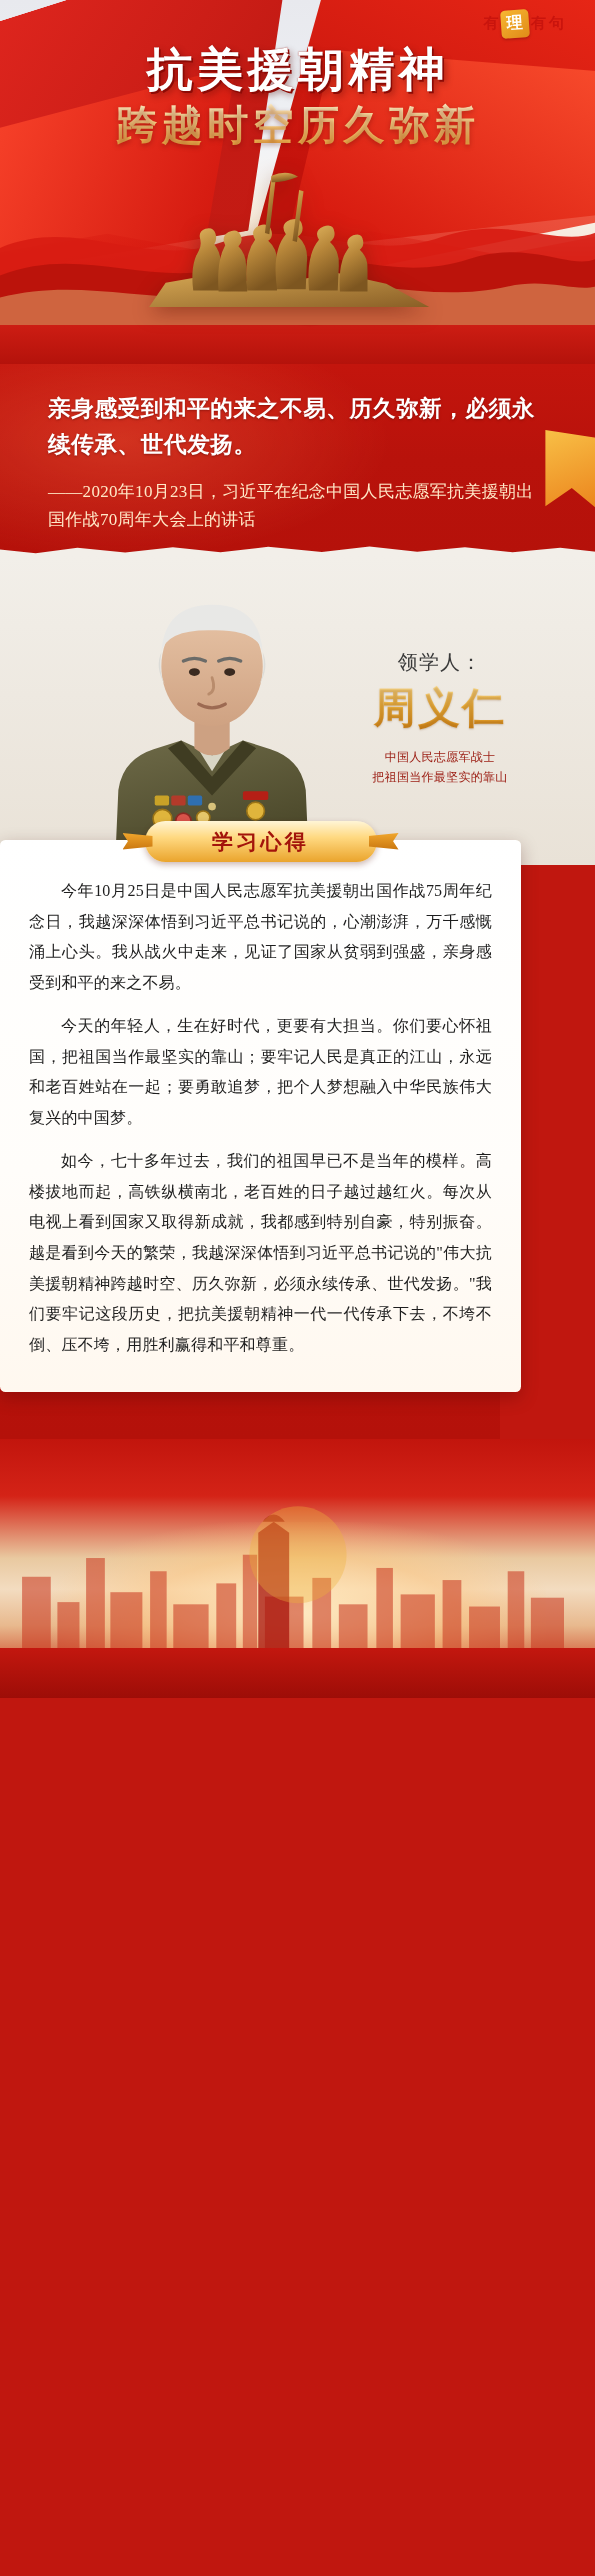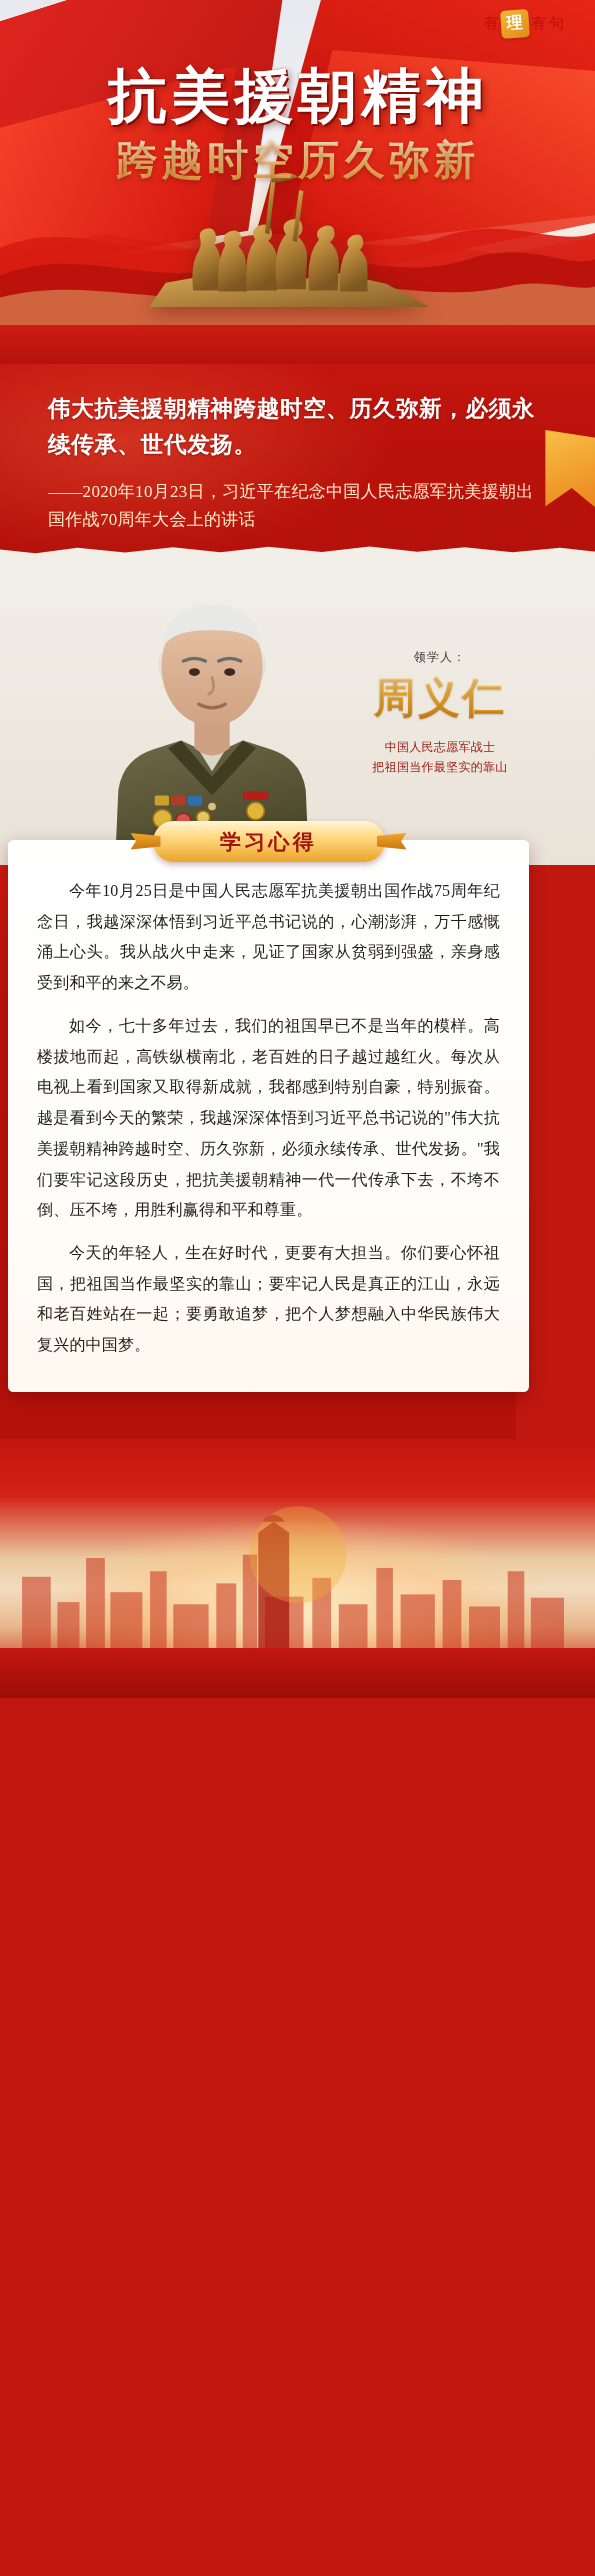--- a/index.html
+++ b/index.html
@@ -122,27 +122,26 @@
   }
   .hero-title .line1,
   .hero-title .line2 {
     font-family: "Liberation Serif", "DejaVu Serif", serif;
     font-weight: bold;
     letter-spacing: 4.4px;
     line-height: 1.22;
     color: #fff7e8;
   }
   .hero-title .line1 {
-    font-size: 59px;
+    font-size: 46px;
     color: #ffffff;
     text-shadow:
       0 0 1.1px #8d0b06,
       1.7px 2.2px 0 #8d0b06,
       3.3px 4.4px 7.7px rgba(80,6,2,.45);
-    margin-top: 19px;
   }
   .hero-title .line2 {
     font-size: 41px;
     margin-top: 2px;
     background: linear-gradient(180deg, #fff4cf 0%, #ffd98a 45%, #f0a93a 100%);
     -webkit-background-clip: text;
     background-clip: text;
     color: transparent;
     text-shadow: 0 2.2px 5.5px rgba(90,10,3,.35);
   }
@@ -220,21 +219,21 @@
     left: 93px; top: 13.2px;
     width: 237px; height: 296px;
   }
   .leader-label {
     position: absolute;
     right: 65px; top: 93px;
     text-align: center;
     width: 182px;
   }
   .leader-label .lead-role {
-    font-size: 12px;
+    font-size: 20px;
     color: #3a3a3a;
     letter-spacing: 1.1px;
     font-family: Liberation Serif, serif;
   }
   .leader-label .lead-name {
     margin-top: 4.4px;
     font-size: 42px;
     font-weight: bold;
     letter-spacing: 2.2px;
     font-family: "Liberation Serif", "DejaVu Serif", serif;
@@ -251,21 +250,21 @@
     color: #9a1a10;
     font-family: "Liberation Serif", "DejaVu Serif", serif;
     letter-spacing: 0.3px;
   }
 
   
   .article-section {
     position: relative;
     width: 500px;
     background: linear-gradient(180deg, #cf1a10 0%, #c0150d 14%, #b9120b 70%, #b4110a 100%);
-    padding: 0 8px 22px;
+    padding: 0 0 22px;
   }
   .card {
     position: relative;
     width: 521px;
     margin: 0 auto;
     background: linear-gradient(180deg, #ffffff 0%, #fffdfa 60%, #fff8ef 100%);
     border-radius: 5.5px;
     box-shadow: 0 5.5px 16.5px rgba(60,4,2,.28);
     padding: 36px 29px 31px;
     box-sizing: border-box;
@@ -406,21 +405,21 @@
     </svg>
 
     <div class="hero-wave-white"></div>
     <div class="hero-ribbon"></div>
     <div class="hero-ribbon2"></div>
   </section>
 
   <section class="quote-section">
     <div class="ribbon-deco"></div>
     <div class="quote-inner">
-      <div class="quote-text">伟大抗美援朝精神跨越时空、历久弥新，必须永续传承、世代发扬。</div>
+      <div class="quote-text">亲身感受到和平的来之不易、历久弥新，必须永续传承、世代发扬。</div>
       <div class="quote-source">——2020年10月23日，习近平在纪念中国人民志愿军抗美援朝出国作战70周年大会上的讲话</div>
     </div>
     <div class="quote-torn"></div>
   </section>
 
   <section class="portrait-section">
     <div class="portrait-wrap">
       <svg viewBox="0 0 430 536" width="237" height="296" preserveAspectRatio="xMidYMax meet">
         <defs>
           <linearGradient id="uniform" x1="0" y1="0" x2="0.4" y2="1">
@@ -481,22 +480,22 @@
     </div>
   </section>
 
   <section class="article-section">
     <div class="card">
       <div class="card-title-badge">
         <span>学习心得</span>
       </div>
       <div class="article-body">
         <p>今年10月25日是中国人民志愿军抗美援朝出国作战75周年纪念日，我越深深体悟到习近平总书记说的，心潮澎湃，万千感慨涌上心头。我从战火中走来，见证了国家从贫弱到强盛，亲身感受到和平的来之不易。</p>
+        <p>今天的年轻人，生在好时代，更要有大担当。你们要心怀祖国，把祖国当作最坚实的靠山；要牢记人民是真正的江山，永远和老百姓站在一起；要勇敢追梦，把个人梦想融入中华民族伟大复兴的中国梦。</p>
         <p>如今，七十多年过去，我们的祖国早已不是当年的模样。高楼拔地而起，高铁纵横南北，老百姓的日子越过越红火。每次从电视上看到国家又取得新成就，我都感到特别自豪，特别振奋。越是看到今天的繁荣，我越深深体悟到习近平总书记说的"伟大抗美援朝精神跨越时空、历久弥新，必须永续传承、世代发扬。"我们要牢记这段历史，把抗美援朝精神一代一代传承下去，不垮不倒、压不垮，用胜利赢得和平和尊重。</p>
-        <p>今天的年轻人，生在好时代，更要有大担当。你们要心怀祖国，把祖国当作最坚实的靠山；要牢记人民是真正的江山，永远和老百姓站在一起；要勇敢追梦，把个人梦想融入中华民族伟大复兴的中国梦。</p>
       </div>
     </div>
   </section>
 
   <footer class="footer">
     <div class="footer-glow"></div>
     <svg class="footer-sky" viewBox="0 0 1080 470" preserveAspectRatio="none">
       <g fill="#c8341d" opacity="0.55">
         <rect x="40" y="250" width="52" height="180"></rect>
         <rect x="104" y="296" width="40" height="134"></rect>

